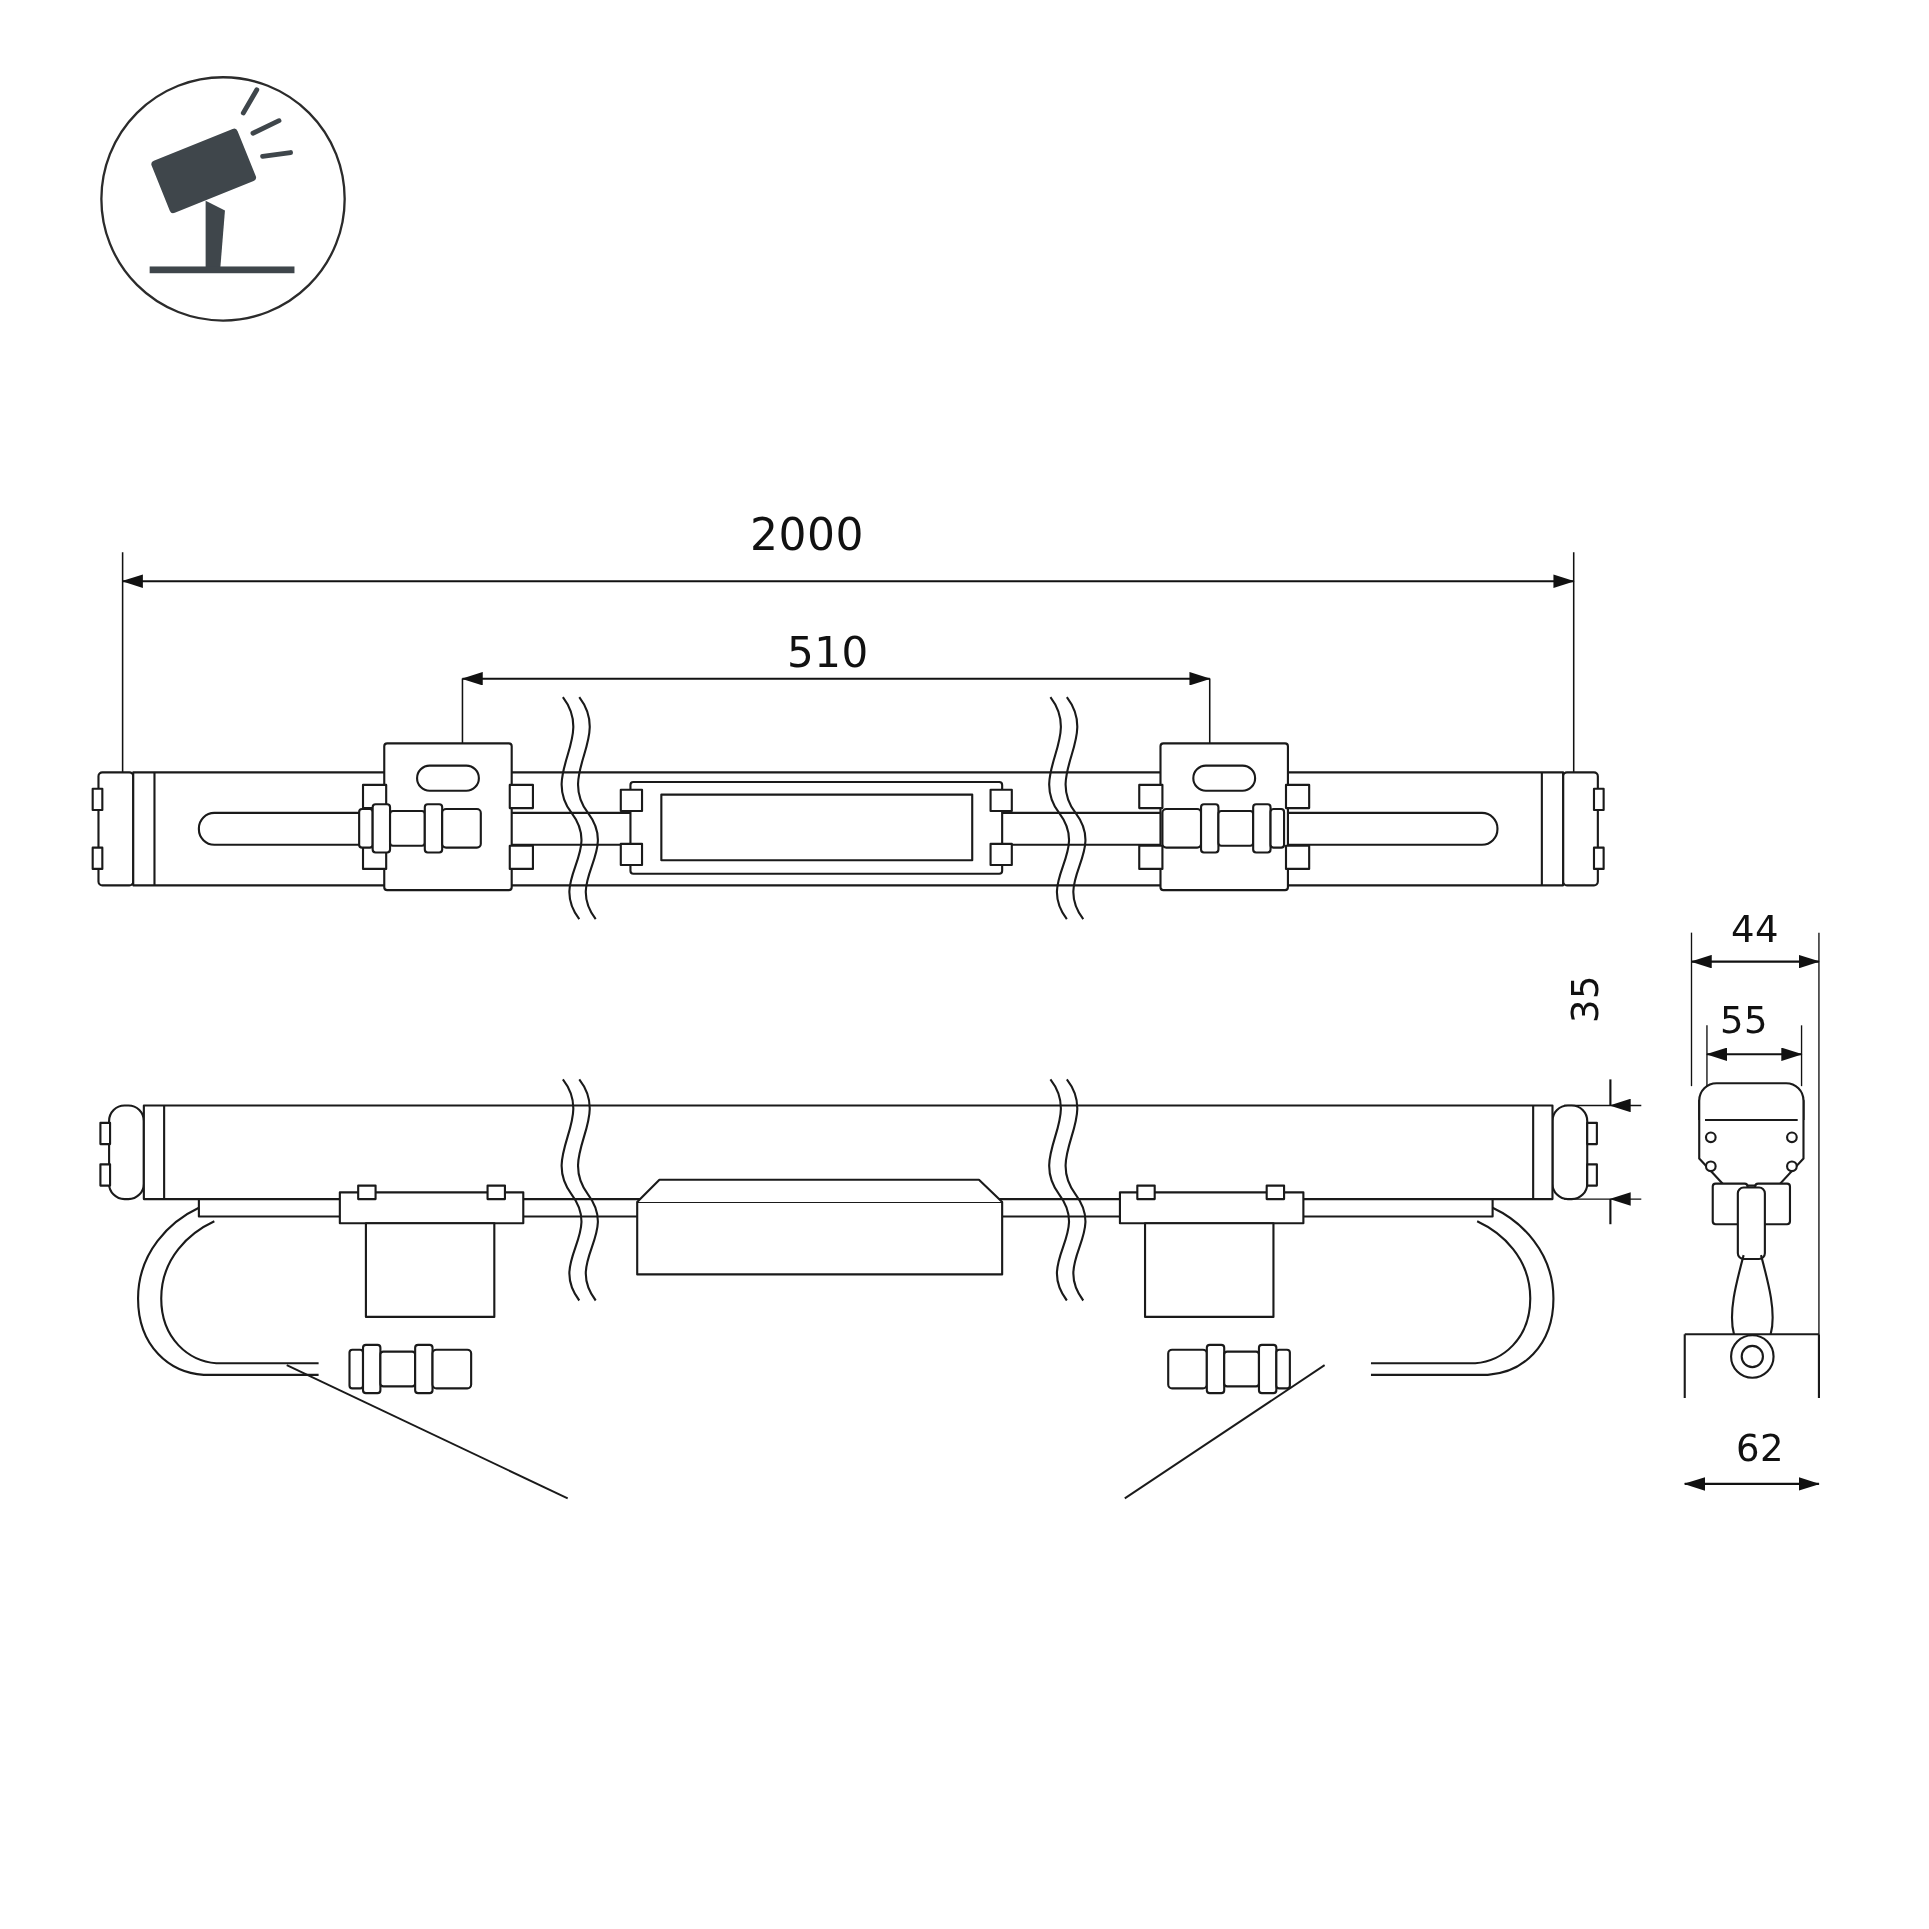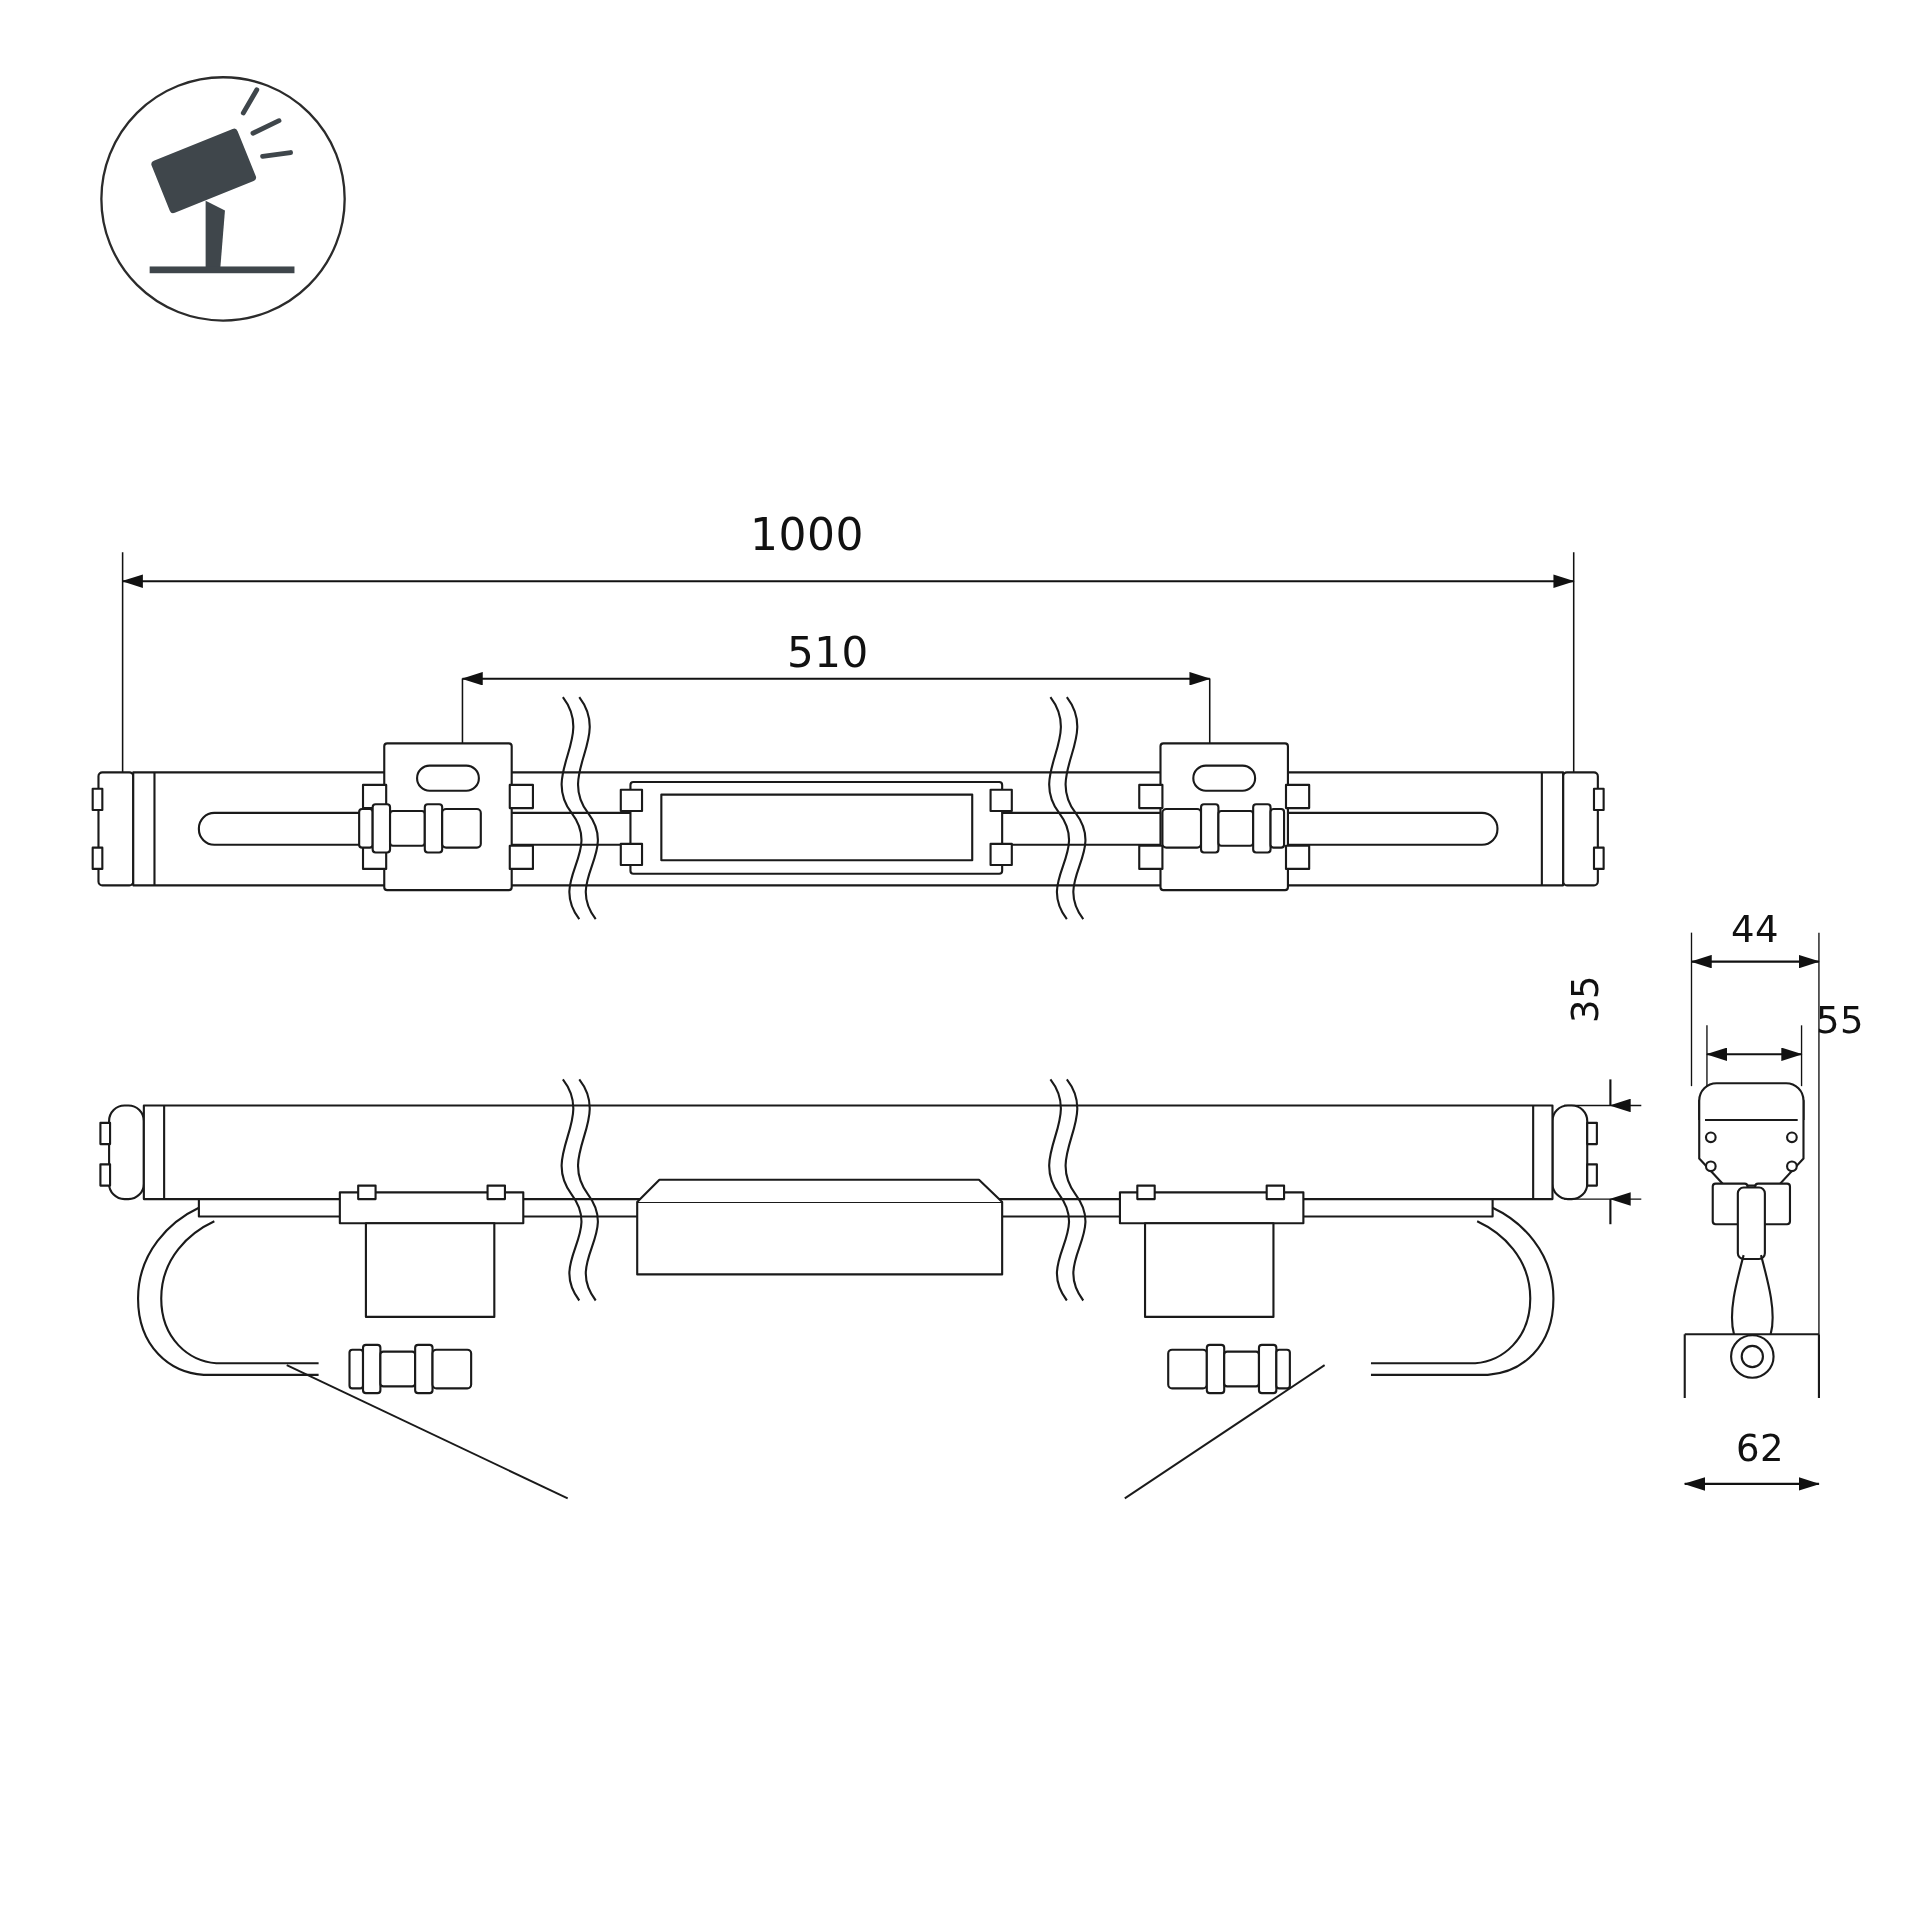--- a/index.html
+++ b/index.html
@@ -30,21 +30,21 @@
     position: absolute;
     font-family: "DejaVu Sans", "Liberation Sans", sans-serif;
     color: #111111;
     white-space: nowrap;
     letter-spacing: 0.5px;
   }
   .dim-1000 { font-size: 44px; left: 750px; top: 509px; }
   .dim-510  { font-size: 42px; left: 787px; top: 628px; }
   .dim-35   { font-size: 37px; left: 1564px; top: 1023px; transform: rotate(-90deg); transform-origin: left top; }
   .dim-67   { font-size: 37px; left: 1731px; top: 908px; }
-  .dim-55   { font-size: 37px; left: 1816px; top: 999px; text-align: right; }
+  .dim-55   { font-size: 37px; left: 1720px; top: 999px; text-align: right; }
   .dim-62   { font-size: 37px; left: 1736px; top: 1427px; }
   .note-text {
     position: absolute;
     left: 529px;
     top: 1502px;
     font-size: 42px;
     color: #3c3c3c;
     white-space: nowrap;
   }
 </style>
@@ -229,21 +229,21 @@
       <line x1="1768" y1="1092" x2="1866" y2="1092" marker-start="url(#arrL)" marker-end="url(#arrR)"></line>
       <line x1="1768" y1="1062" x2="1768" y2="1125" stroke-width="1.4"></line>
       <line x1="1866" y1="1062" x2="1866" y2="1125" stroke-width="1.4"></line>
     </g>
 
     <g id="dim-62" stroke="#111111" stroke-width="2.2" fill="none">
       <line x1="1745" y1="1537" x2="1884" y2="1537" marker-start="url(#arrL)" marker-end="url(#arrR)"></line>
     </g>
   </svg>
 
-  <div class="dim-label dim-1000">1000</div>
+  <div class="dim-label dim-1000">2000</div>
   <div class="dim-label dim-510">510</div>
   <div class="dim-label dim-35">35</div>
   <div class="dim-label dim-67">44</div>
   <div class="dim-label dim-55">55</div>
   <div class="dim-label dim-62">62</div>
 
 
 </div>
 
 

